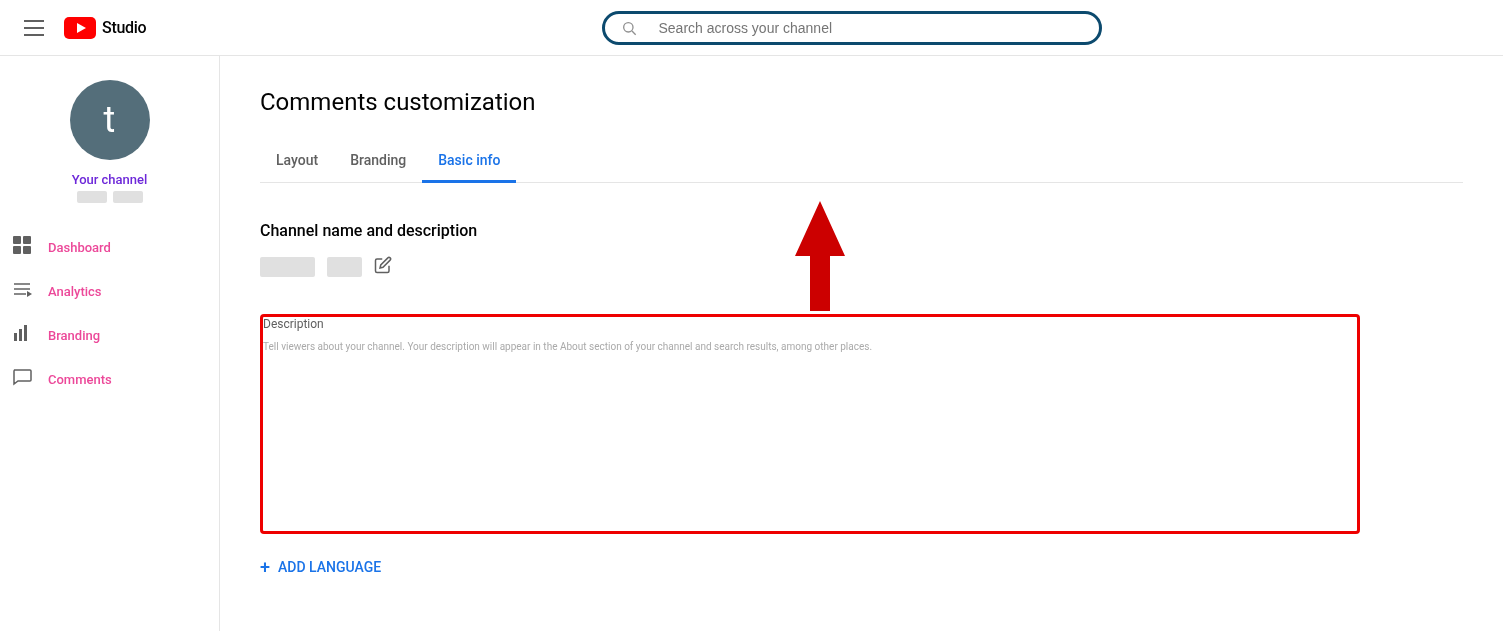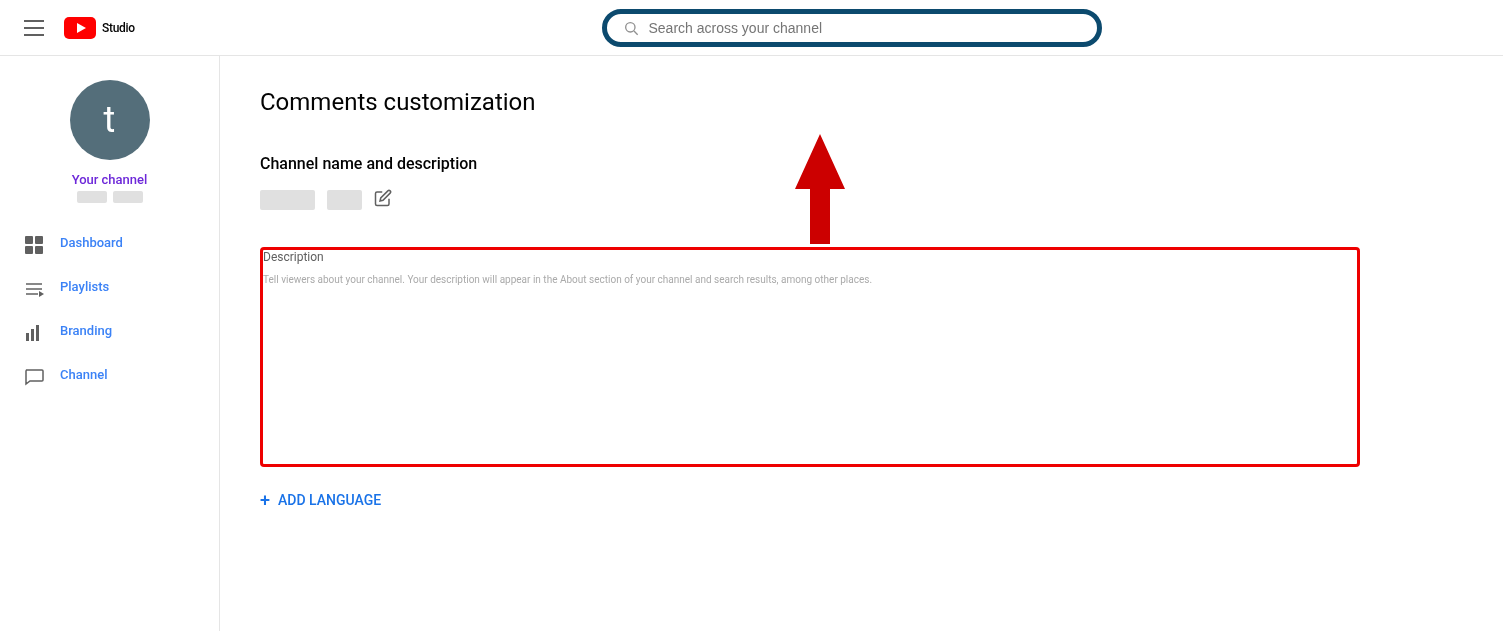--- a/index.html
+++ b/index.html
@@ -39,38 +39,38 @@
     .logo-area {
       display: flex;
       align-items: center;
       gap: 6px;
     }
     .yt-icon {
       width: 32px;
       height: 22px;
     }
     .studio-text {
-      font-size: 12px;
+      font-size: 16px;
       font-weight: 500;
       color: #030303;
       letter-spacing: -0.3px;
     }
     .header-search {
       flex: 1;
       display: flex;
       justify-content: center;
     }
     .search-bar {
       display: flex;
       align-items: flex-end;
-      border: 5px solid #0c4a6e;
+      border: 3px solid #0c4a6e;
       border-radius: 20px;
       padding: 6px 16px;
       width: 500px;
-      gap: 10px;
+      gap: 22px;
     }
     .search-bar input {
       border: none;
       outline: none;
       font-size: 14px;
       color: #606060;
       width: 100%;
       background: transparent;
     }
     .search-icon-svg {
@@ -128,26 +128,26 @@
       height: 12px;
       background: #e0e0e0;
       border-radius: 2px;
     }
 
     .nav-items {
       width: 100%;
     }
     .nav-item {
       display: flex;
-      align-items: flex-start;
+      align-items: flex-end;
       gap: 16px;
-      padding: 12px 24px;
+      padding: 12px 12px;
       cursor: pointer;
       font-size: 13px;
-      color: #3b82f6;
+      color: #ec4899;
       font-weight: 500;
     }
     .nav-icon {
       width: 20px;
       height: 20px;
       flex-shrink: 0;
       display: flex;
       align-items: center;
       justify-content: center;
     }
@@ -320,48 +320,59 @@
 
       <div class="nav-item">
         <div class="nav-icon">
           <svg width="20" height="20" viewBox="0 0 20 20" fill="none" stroke="#606060" stroke-width="1.5">
             <line x1="2" y1="5" x2="18" y2="5"></line>
             <line x1="2" y1="10" x2="18" y2="10"></line>
             <line x1="2" y1="15" x2="14" y2="15"></line>
             <polygon points="15,12 15,18 20,15" fill="#606060" stroke="none"></polygon>
           </svg>
         </div>
-        <span>Playlists</span>
+        <span>Analytics</span>
       </div>
 
       <div class="nav-item">
         <div class="nav-icon">
           <svg width="20" height="20" viewBox="0 0 20 20" fill="#606060">
             <rect x="2" y="10" width="3" height="8"></rect>
             <rect x="7" y="6" width="3" height="12"></rect>
             <rect x="12" y="2" width="3" height="16"></rect>
           </svg>
         </div>
         <span>Branding</span>
       </div>
 
       <div class="nav-item">
         <div class="nav-icon">
           <svg width="20" height="20" viewBox="0 0 20 20" fill="none" stroke="#606060" stroke-width="1.5">
             <path d="M2 3 h16 a1 1 0 0 1 1 1 v9 a1 1 0 0 1-1 1 H6 l-4 3 V4 a1 1 0 0 1 1-1 z"></path>
           </svg>
         </div>
-        <span>Channel</span>
+        <span>Comments</span>
       </div>
     </div>
   </aside>
 
   <main class="main-content">
     <h1 class="page-title">Comments customization</h1>
 
+    <div class="tabs">
+      <div class="tab">
+        <span>Layout</span>
+      </div>
+      <div class="tab">
+        <span>Branding</span>
+      </div>
+      <div class="tab active">
+        <span>Basic info</span>
+      </div>
+    </div>
 
     <div class="content-area">
       <div class="section-title">Channel name and description</div>
 
       
       <div class="channel-name-area">
         <div class="name-blur-block"></div>
         <div class="name-blur-block2"></div>
         <span class="edit-icon">
           <svg width="18" height="18" viewBox="0 0 24 24" fill="none" stroke="#606060" stroke-width="2">

